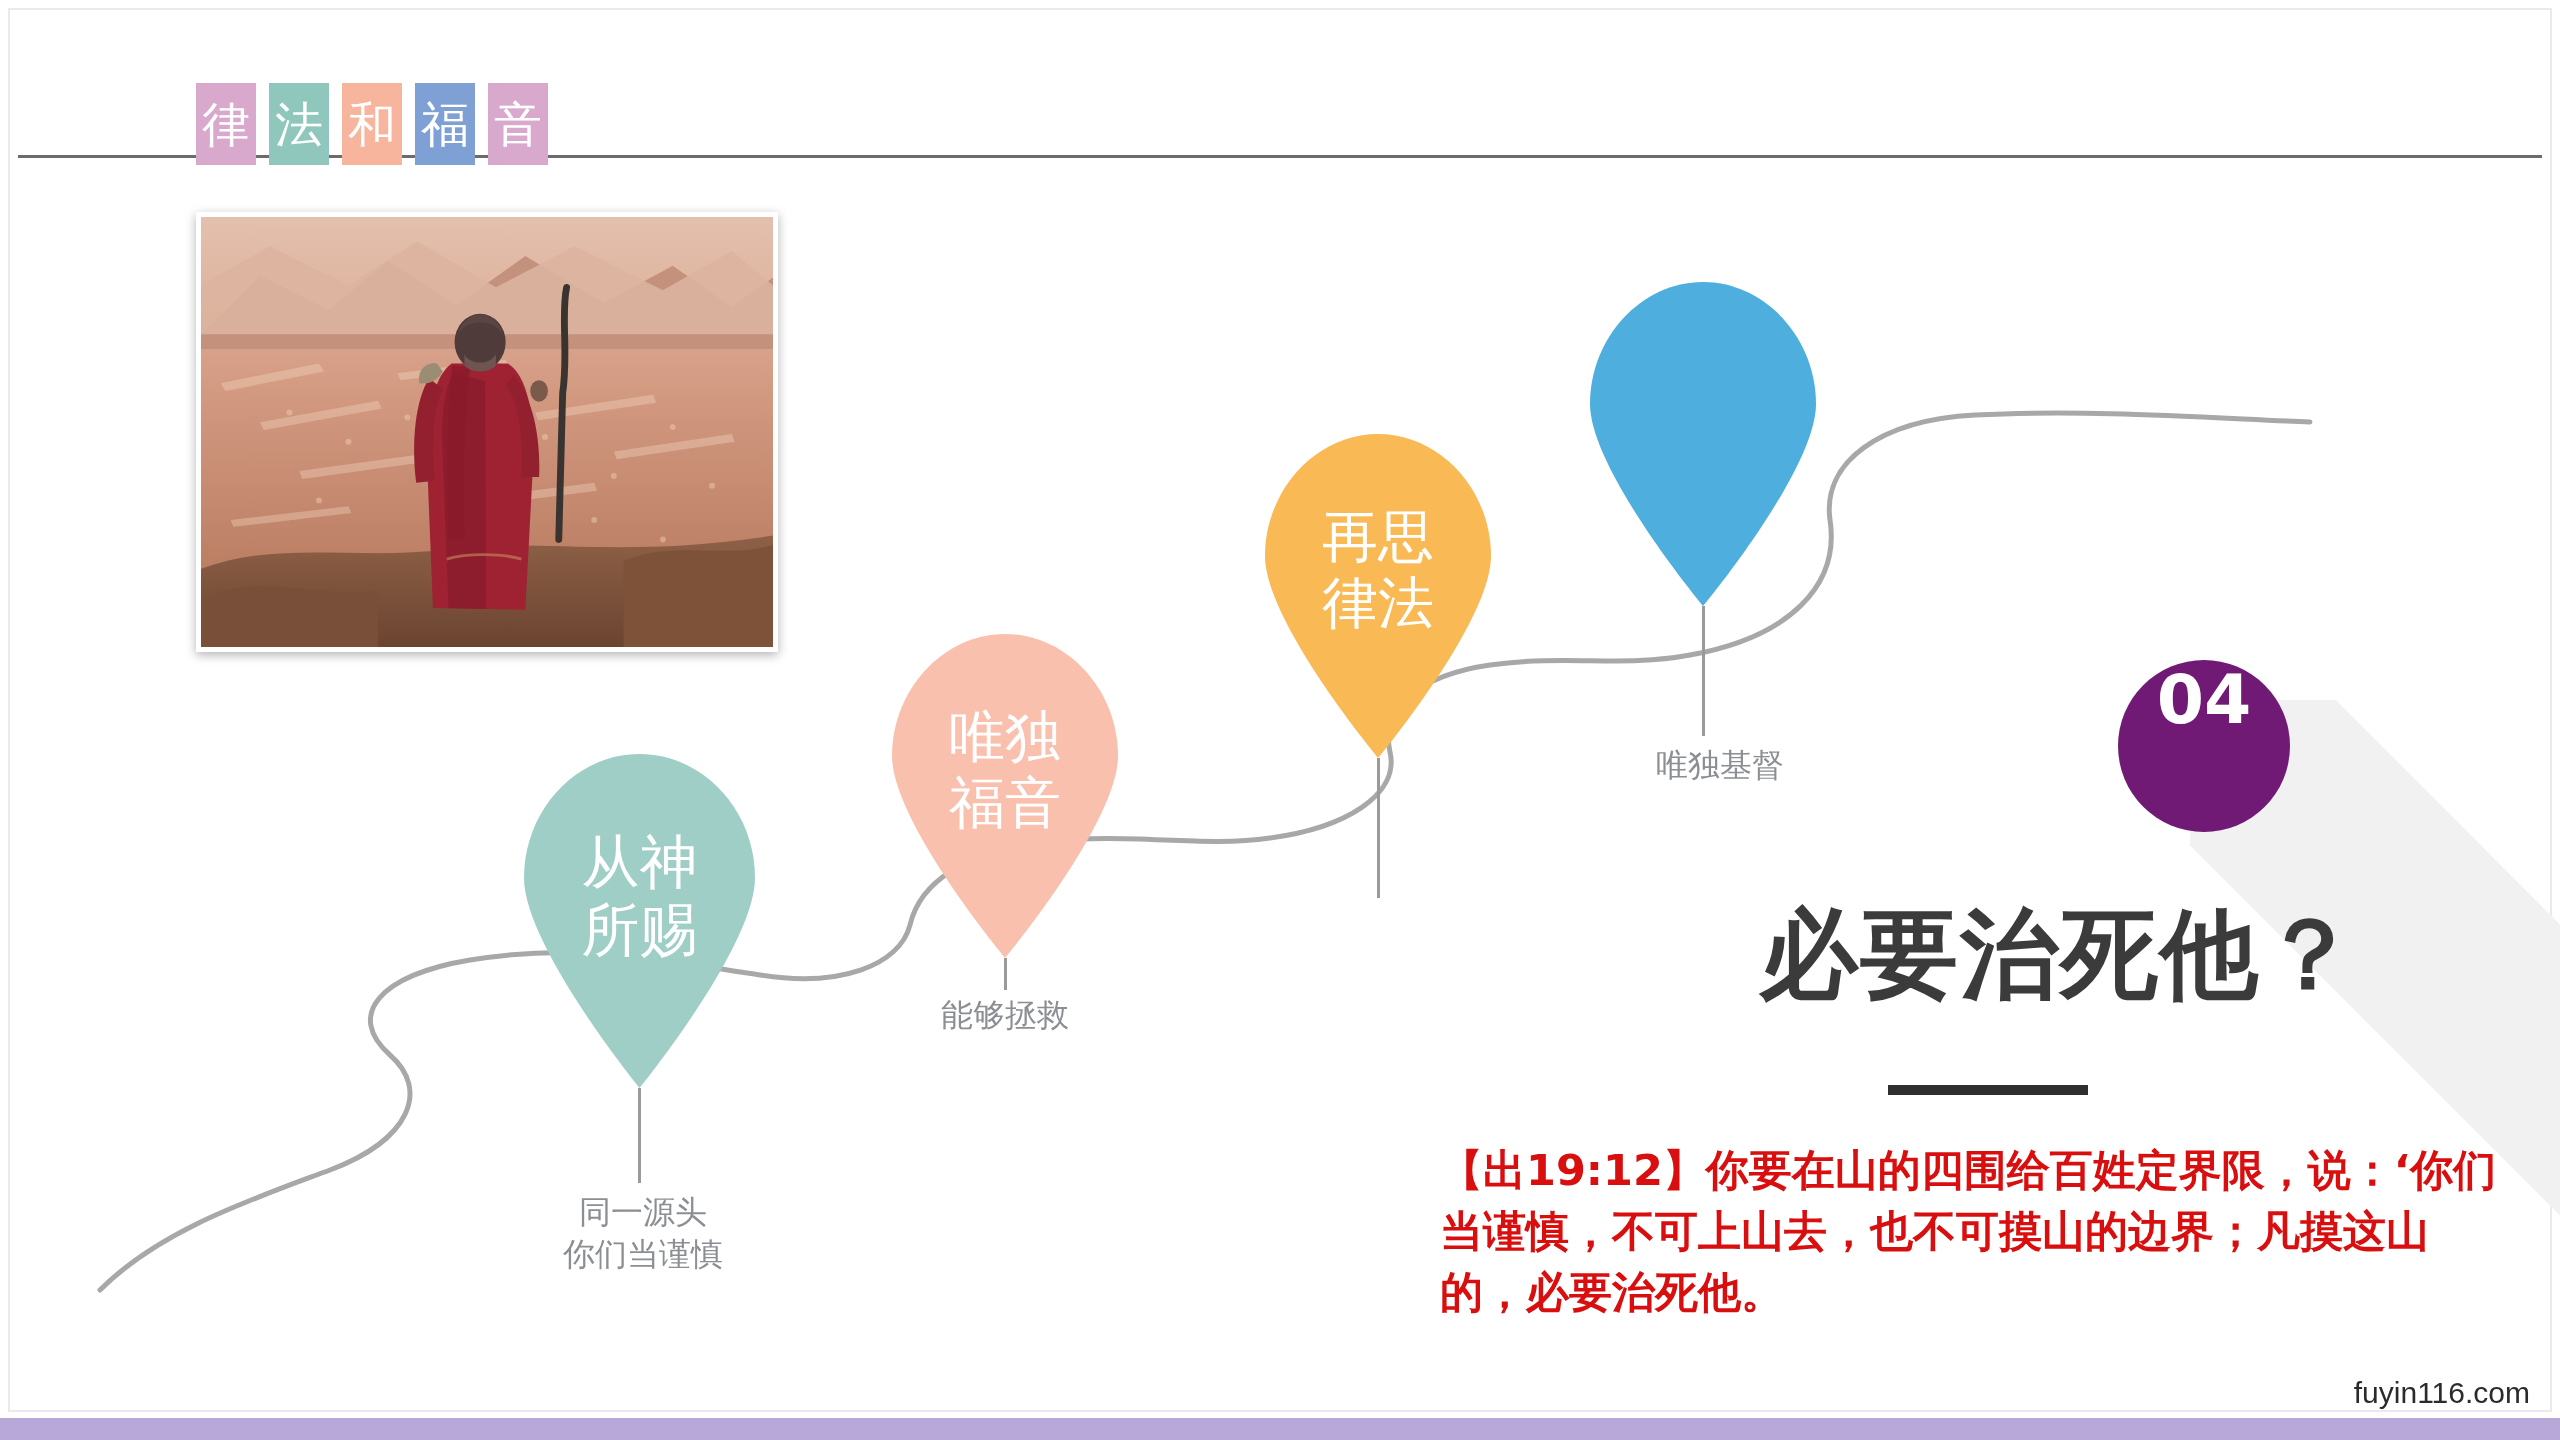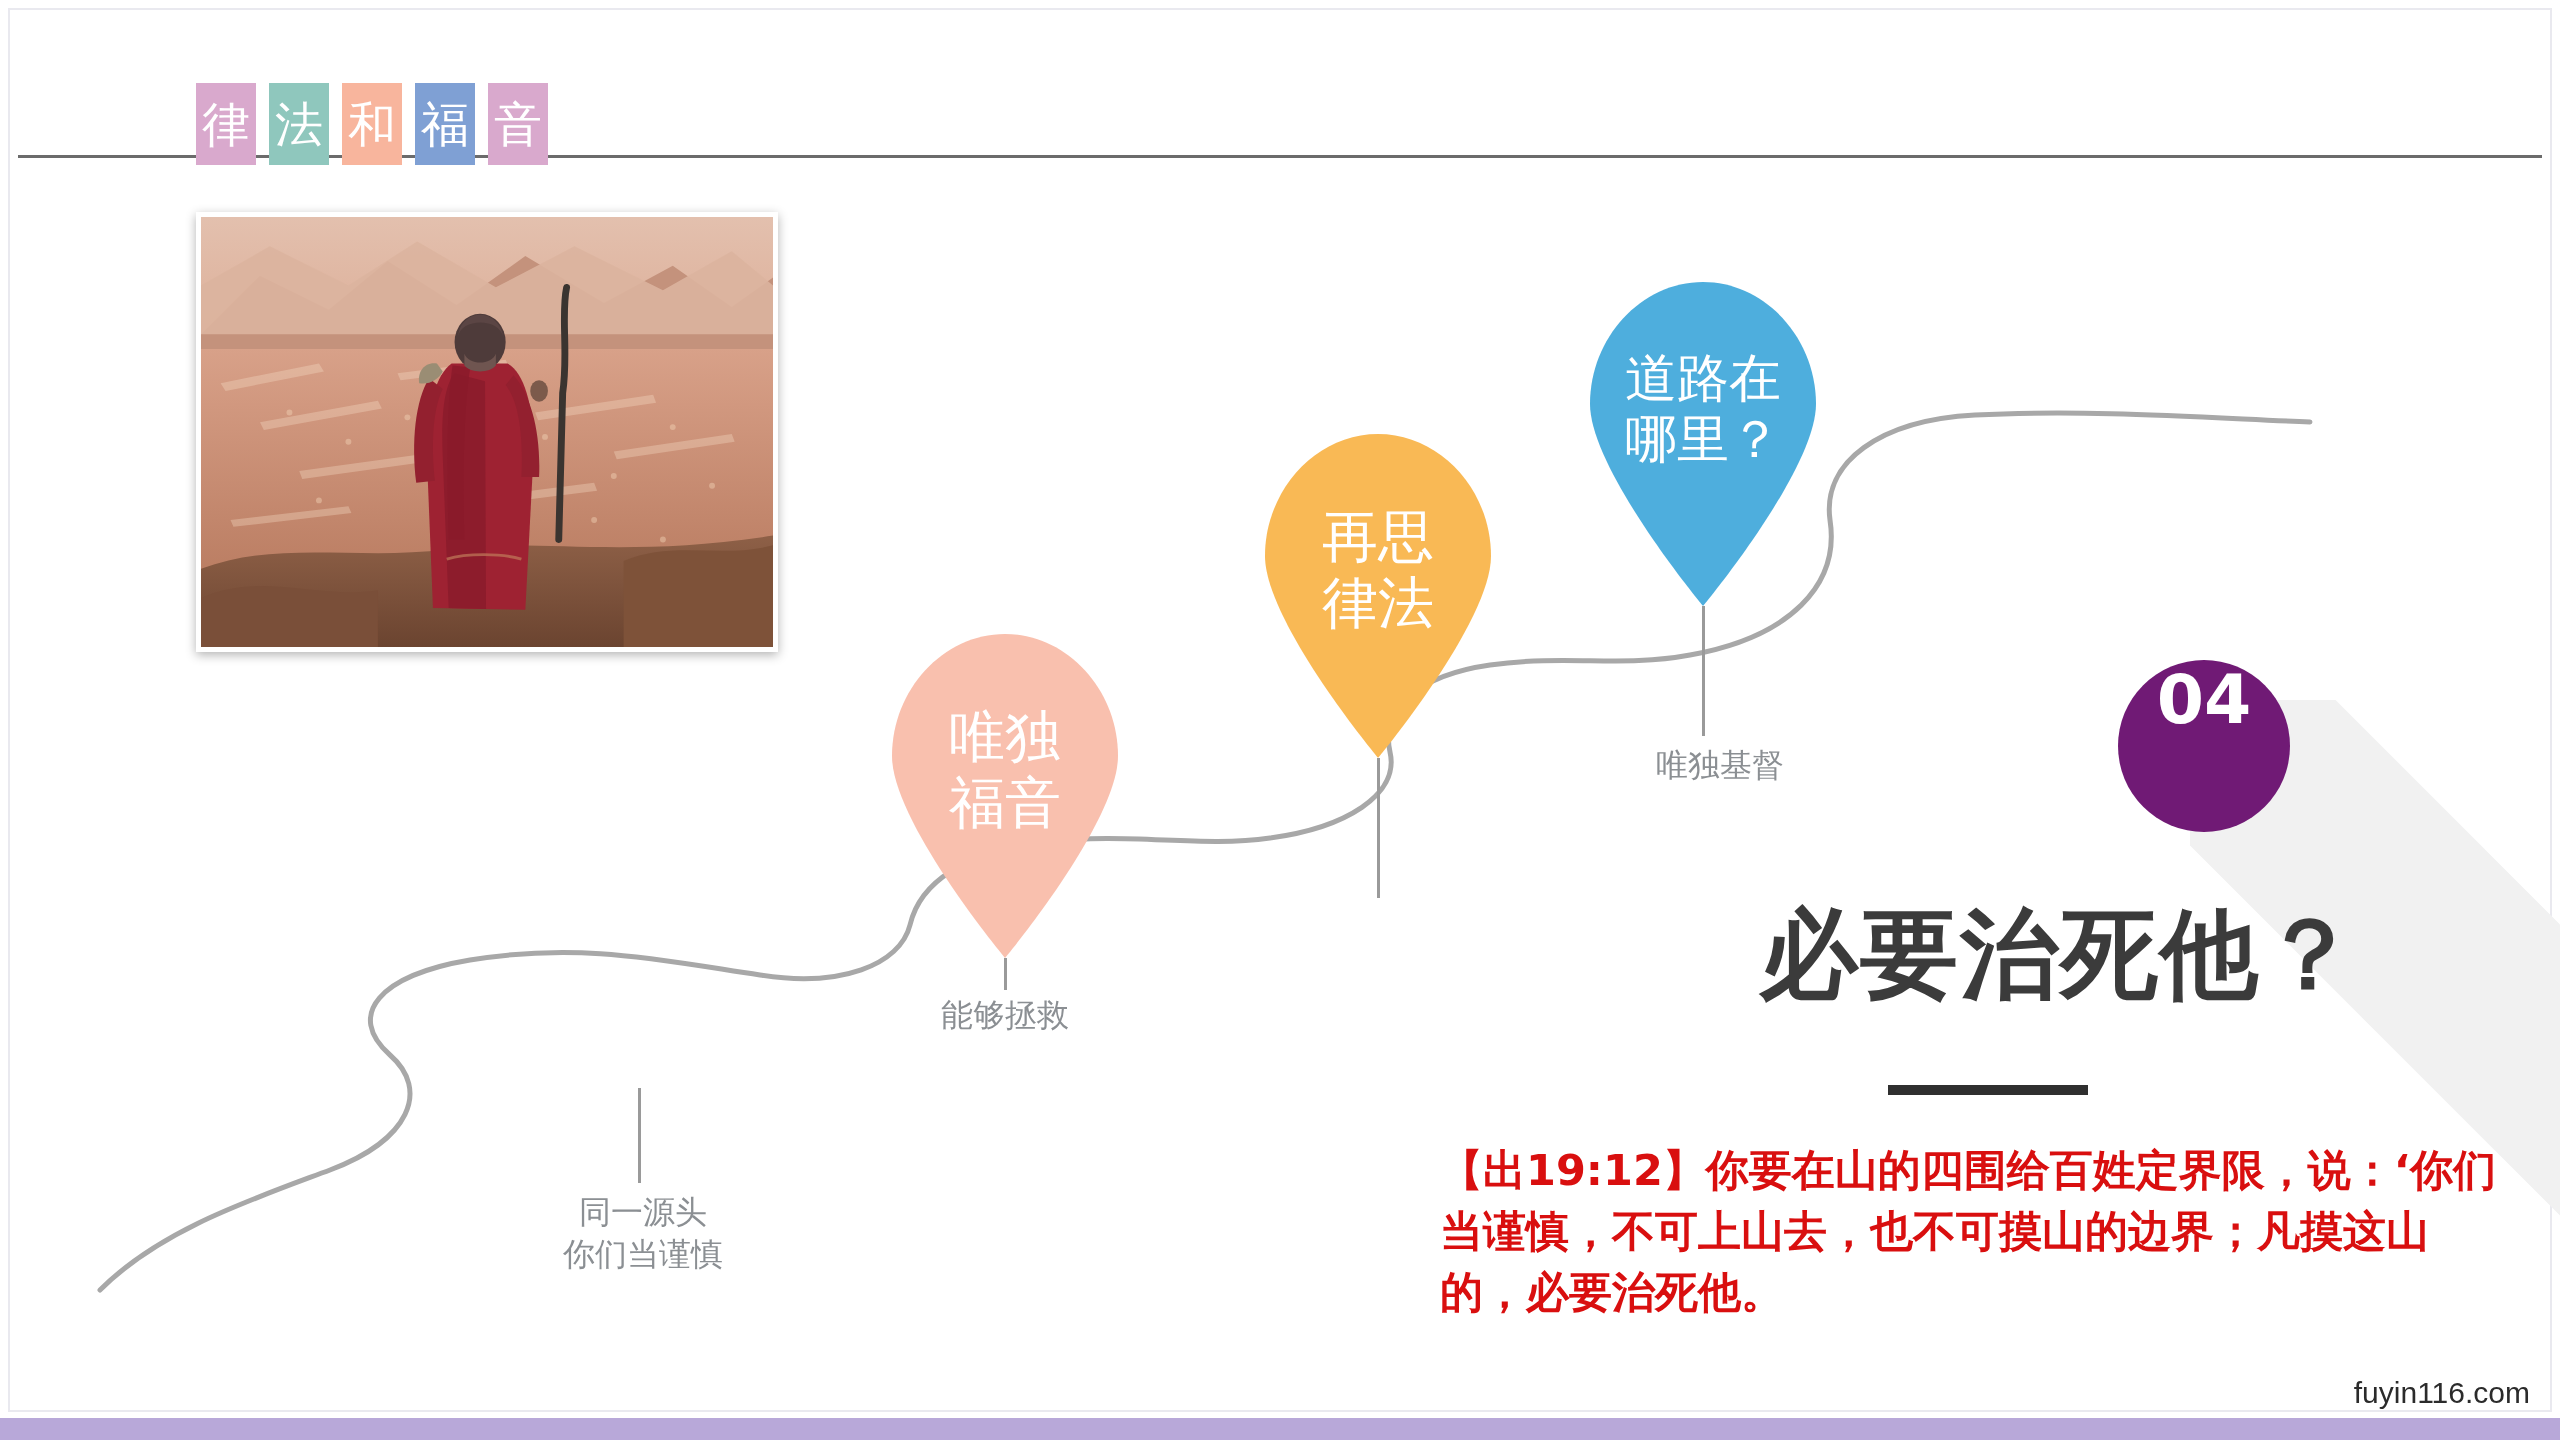--- a/index.html
+++ b/index.html
@@ -225,20 +225,29 @@
              C920,882 965,852 1045,842
              C1130,832 1200,848 1270,838
              C1345,828 1400,795 1390,752
              C1380,708 1420,675 1490,665
              C1570,654 1620,668 1690,655
              C1790,637 1840,585 1830,520
              C1822,462 1880,420 1975,415
              C2090,409 2210,418 2310,422" fill="none" stroke="#a8a8a8" stroke-width="5" stroke-linecap="round"></path>
   </svg>
 
+  <div class="pin" style="left:512px; top:750px; width:255px; height:340px;">
+    <div class="bubble">
+      <svg class="pin-shape" width="255" height="340" viewBox="0 0 255 340">
+        <path d="M127.5,338 C127.5,338 243,196 243,128 C243,60 191,4 127.5,4 C64,4 12,60 12,128 C12,196 127.5,338 127.5,338 Z" fill="#9ecec6"></path>
+      </svg>
+      <div class="pin-text" style="top:78px; font-size:58px;">从神
+所赐</div>
+    </div>
+  </div>
   <div class="stem" style="position:absolute; left:638px; top:1088px; width:3px; height:95px; background:#9a9a9a;"></div>
   <div class="cap" style="left:528px; top:1192px; width:230px;">同一源头
 你们当谨慎</div>
 
   <div class="pin" style="left:880px; top:630px; width:250px; height:330px;">
     <div class="bubble">
       <svg class="pin-shape" width="250" height="330" viewBox="0 0 250 330">
         <path d="M125,328 C125,328 238,192 238,126 C238,60 187,4 125,4 C63,4 12,60 12,126 C12,192 125,328 125,328 Z" fill="#f9c0ae"></path>
       </svg>
       <div class="pin-text" style="top:74px; font-size:56px;">唯独
@@ -257,22 +266,20 @@
 律法</div>
     </div>
   </div>
   <div class="stem" style="position:absolute; left:1377px; top:758px; width:3px; height:140px; background:#9a9a9a;"></div>
 
   <div class="pin" style="left:1578px; top:278px; width:250px; height:330px;">
     <div class="bubble">
       <svg class="pin-shape" width="250" height="330" viewBox="0 0 250 330">
         <path d="M125,328 C125,328 238,192 238,126 C238,60 187,4 125,4 C63,4 12,60 12,126 C12,192 125,328 125,328 Z" fill="#4eaedd"></path>
       </svg>
-      <div class="pin-text" style="top:70px; font-size:52px;">道路在
-哪里？</div>
     </div>
   </div>
   <div class="stem" style="position:absolute; left:1702px; top:606px; width:3px; height:130px; background:#9a9a9a;"></div>
   <div class="cap" style="left:1605px; top:745px; width:230px;">唯独基督</div>
 
   <div class="num-shadow"></div>
   <div class="num-circle">
     <span>04</span>
   </div>
 

